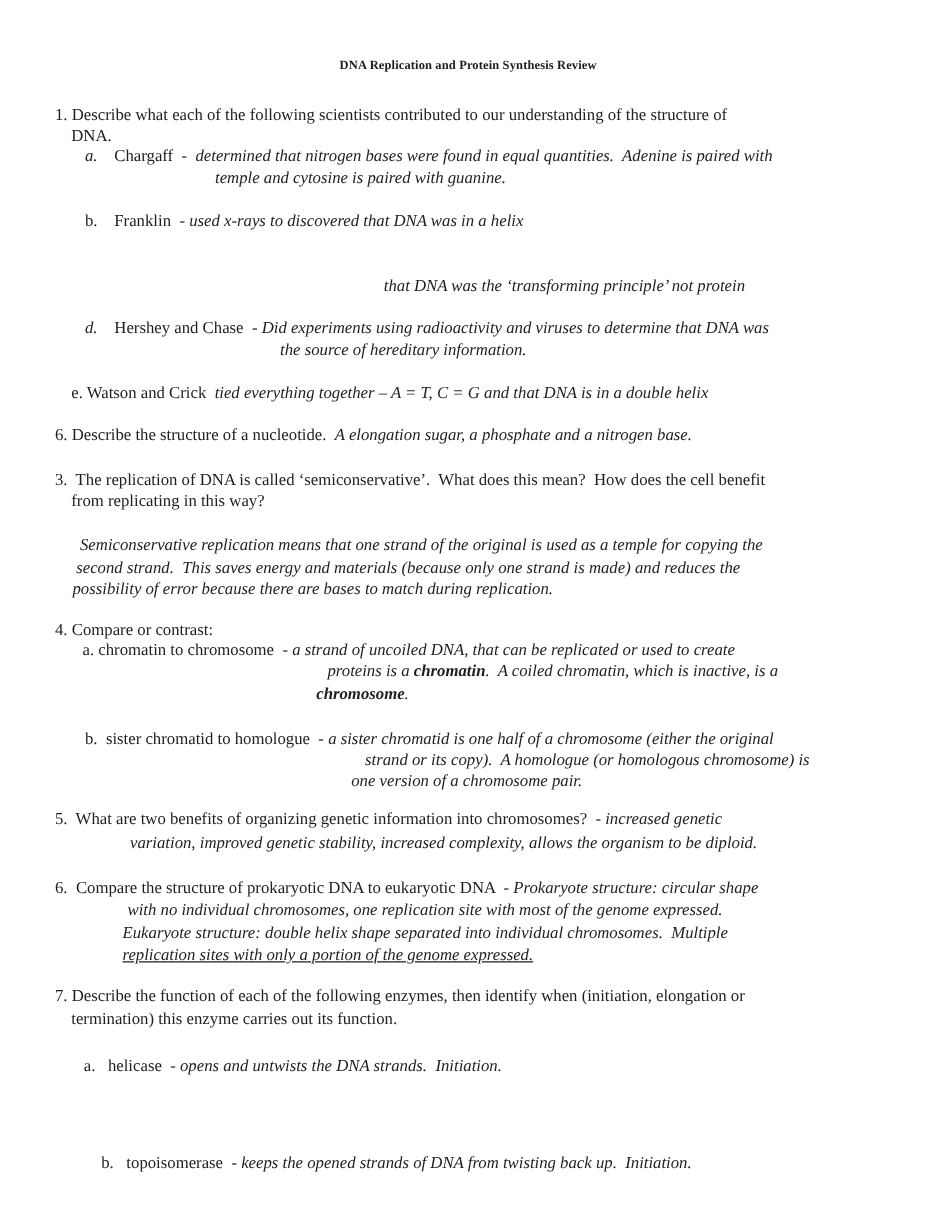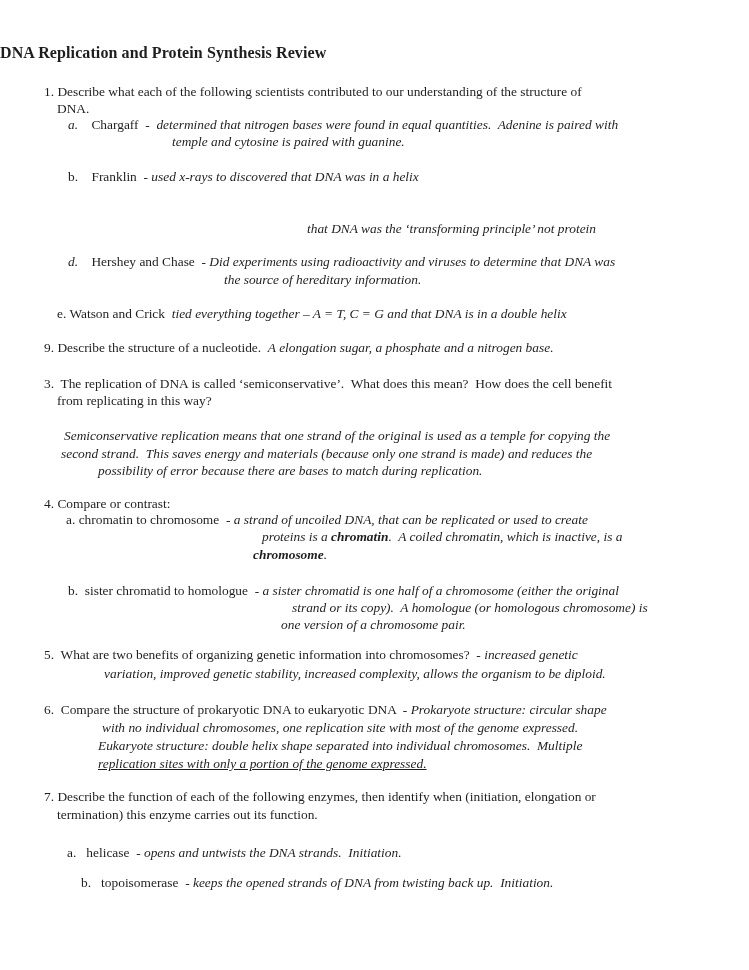--- a/index.html
+++ b/index.html
@@ -14,21 +14,22 @@
     overflow: hidden;
   }
   .line {
     position: absolute;
     white-space: pre;
     line-height: 17px;
   }
   .line.center {
     left: 0;
     width: 100%;
-    font-size: 16px;
+    text-align: center;
+    font-size: 10px;
     letter-spacing: 0.1px;
   }
   .seg-r  { font-style: normal; font-weight: normal; }
   .seg-i  { font-style: italic; }
   .seg-b  { font-weight: 700; }
   .seg-bi { font-weight: 700; font-style: italic; }
 </style>
 </head>
 <body>
 
@@ -36,36 +37,36 @@
     <div class="line center" style="top: 44px;"><span class="seg-b">DNA Replication and Protein Synthesis Review</span></div>
     <div class="line" style="top: 83px; left: 44px;"><span class="seg-r">1. Describe what each of the following scientists contributed to our understanding of the structure of</span></div>
     <div class="line" style="top: 100px; left: 57px;"><span class="seg-r">DNA.</span></div>
     <div class="line" style="top: 116px; left: 68px;"><span class="seg-i">a.</span><span class="seg-r">    Chargaff  -  </span><span class="seg-i">determined that nitrogen bases were found in equal quantities.  Adenine is paired with</span></div>
     <div class="line" style="top: 133px; left: 172px;"><span class="seg-i">temple and cytosine is paired with guanine.</span></div>
     <div class="line" style="top: 168px; left: 68px;"><span class="seg-r">b.    Franklin  - </span><span class="seg-i">used x-rays to discovered that DNA was in a helix</span></div>
     <div class="line" style="top: 220px; left: 307px;"><span class="seg-i">that DNA was the ‘transforming principle’ not protein</span></div>
     <div class="line" style="top: 253px; left: 68px;"><span class="seg-i">d.</span><span class="seg-r">    Hershey and Chase  - </span><span class="seg-i">Did experiments using radioactivity and viruses to determine that DNA was</span></div>
     <div class="line" style="top: 271px; left: 224px;"><span class="seg-i">the source of hereditary information.</span></div>
     <div class="line" style="top: 305px; left: 57px;"><span class="seg-r">e. Watson and Crick  </span><span class="seg-i">tied everything together – A = T, C = G and that DNA is in a double helix</span></div>
-    <div class="line" style="top: 339px; left: 44px;"><span class="seg-r">9. Describe the structure of a nucleotide.  </span><span class="seg-i">A elongation sugar, a phosphate and a nitrogen base.</span></div>
+    <div class="line" style="top: 339px; left: 44px;"><span class="seg-r">6. Describe the structure of a nucleotide.  </span><span class="seg-i">A elongation sugar, a phosphate and a nitrogen base.</span></div>
     <div class="line" style="top: 375px; left: 44px;"><span class="seg-r">3.  The replication of DNA is called ‘semiconservative’.  What does this mean?  How does the cell benefit</span></div>
     <div class="line" style="top: 392px; left: 57px;"><span class="seg-r">from replicating in this way?</span></div>
     <div class="line" style="top: 445px; left: 61px;"><span class="seg-i">second strand.  This saves energy and materials (because only one strand is made) and reduces the</span></div>
     <div class="line" style="top: 427px; left: 64px;"><span class="seg-i">Semiconservative replication means that one strand of the original is used as a temple for copying the</span></div>
-    <div class="line" style="top: 462px; left: 58px; margin-left: 40px;"><span class="seg-i">possibility of error because there are bases to match during replication.</span></div>
+    <div class="line" style="top: 462px; left: 58px;"><span class="seg-i">possibility of error because there are bases to match during replication.</span></div>
     <div class="line" style="top: 495px; left: 44px;"><span class="seg-r">4. Compare or contrast:</span></div>
     <div class="line" style="top: 511px; left: 66px;"><span class="seg-r">a. chromatin to chromosome  - </span><span class="seg-i">a strand of uncoiled DNA, that can be replicated or used to create</span></div>
     <div class="line" style="top: 528px; left: 262px;"><span class="seg-i">proteins is a </span><span class="seg-bi">chromatin</span><span class="seg-i">.  A coiled chromatin, which is inactive, is a</span></div>
     <div class="line" style="top: 546px; left: 253px;"><span class="seg-bi">chromosome</span><span class="seg-i">.</span></div>
     <div class="line" style="top: 582px; left: 68px;"><span class="seg-r">b.  sister chromatid to homologue  - </span><span class="seg-i">a sister chromatid is one half of a chromosome (either the original</span></div>
     <div class="line" style="top: 599px; left: 292px;"><span class="seg-i">strand or its copy).  A homologue (or homologous chromosome) is</span></div>
     <div class="line" style="top: 616px; left: 281px;"><span class="seg-i">one version of a chromosome pair.</span></div>
     <div class="line" style="top: 646px; left: 44px;"><span class="seg-r">5.  What are two benefits of organizing genetic information into chromosomes?  - </span><span class="seg-i">increased genetic</span></div>
     <div class="line" style="top: 665px; left: 104px;"><span class="seg-i">variation, improved genetic stability, increased complexity, allows the organism to be diploid.</span></div>
     <div class="line" style="top: 701px; left: 44px;"><span class="seg-r">6.  Compare the structure of prokaryotic DNA to eukaryotic DNA  - </span><span class="seg-i">Prokaryote structure: circular shape</span></div>
     <div class="line" style="top: 719px; left: 102px;"><span class="seg-i">with no individual chromosomes, one replication site with most of the genome expressed.</span></div>
     <div class="line" style="top: 737px; left: 98px;"><span class="seg-i">Eukaryote structure: double helix shape separated into individual chromosomes.  Multiple</span></div>
     <div class="line" style="top: 755px; left: 98px; text-decoration: underline;"><span class="seg-i">replication sites with only a portion of the genome expressed.</span></div>
     <div class="line" style="top: 788px; left: 44px;"><span class="seg-r">7. Describe the function of each of the following enzymes, then identify when (initiation, elongation or</span></div>
     <div class="line" style="top: 806px; left: 57px;"><span class="seg-r">termination) this enzyme carries out its function.</span></div>
     <div class="line" style="top: 844px; left: 67px;"><span class="seg-r">a.   helicase  - </span><span class="seg-i">opens and untwists the DNA strands.  Initiation.</span></div>
-    <div class="line" style="top: 874px; left: 67px; padding-left: 14px;"><span class="seg-r">b.   topoisomerase  - </span><span class="seg-i">keeps the opened strands of DNA from twisting back up.  Initiation.</span></div>
+    <div class="line" style="top: 921px; left: 67px; padding-left: 14px;"><span class="seg-r">b.   topoisomerase  - </span><span class="seg-i">keeps the opened strands of DNA from twisting back up.  Initiation.</span></div>
   </div>
 
 </body></html>

